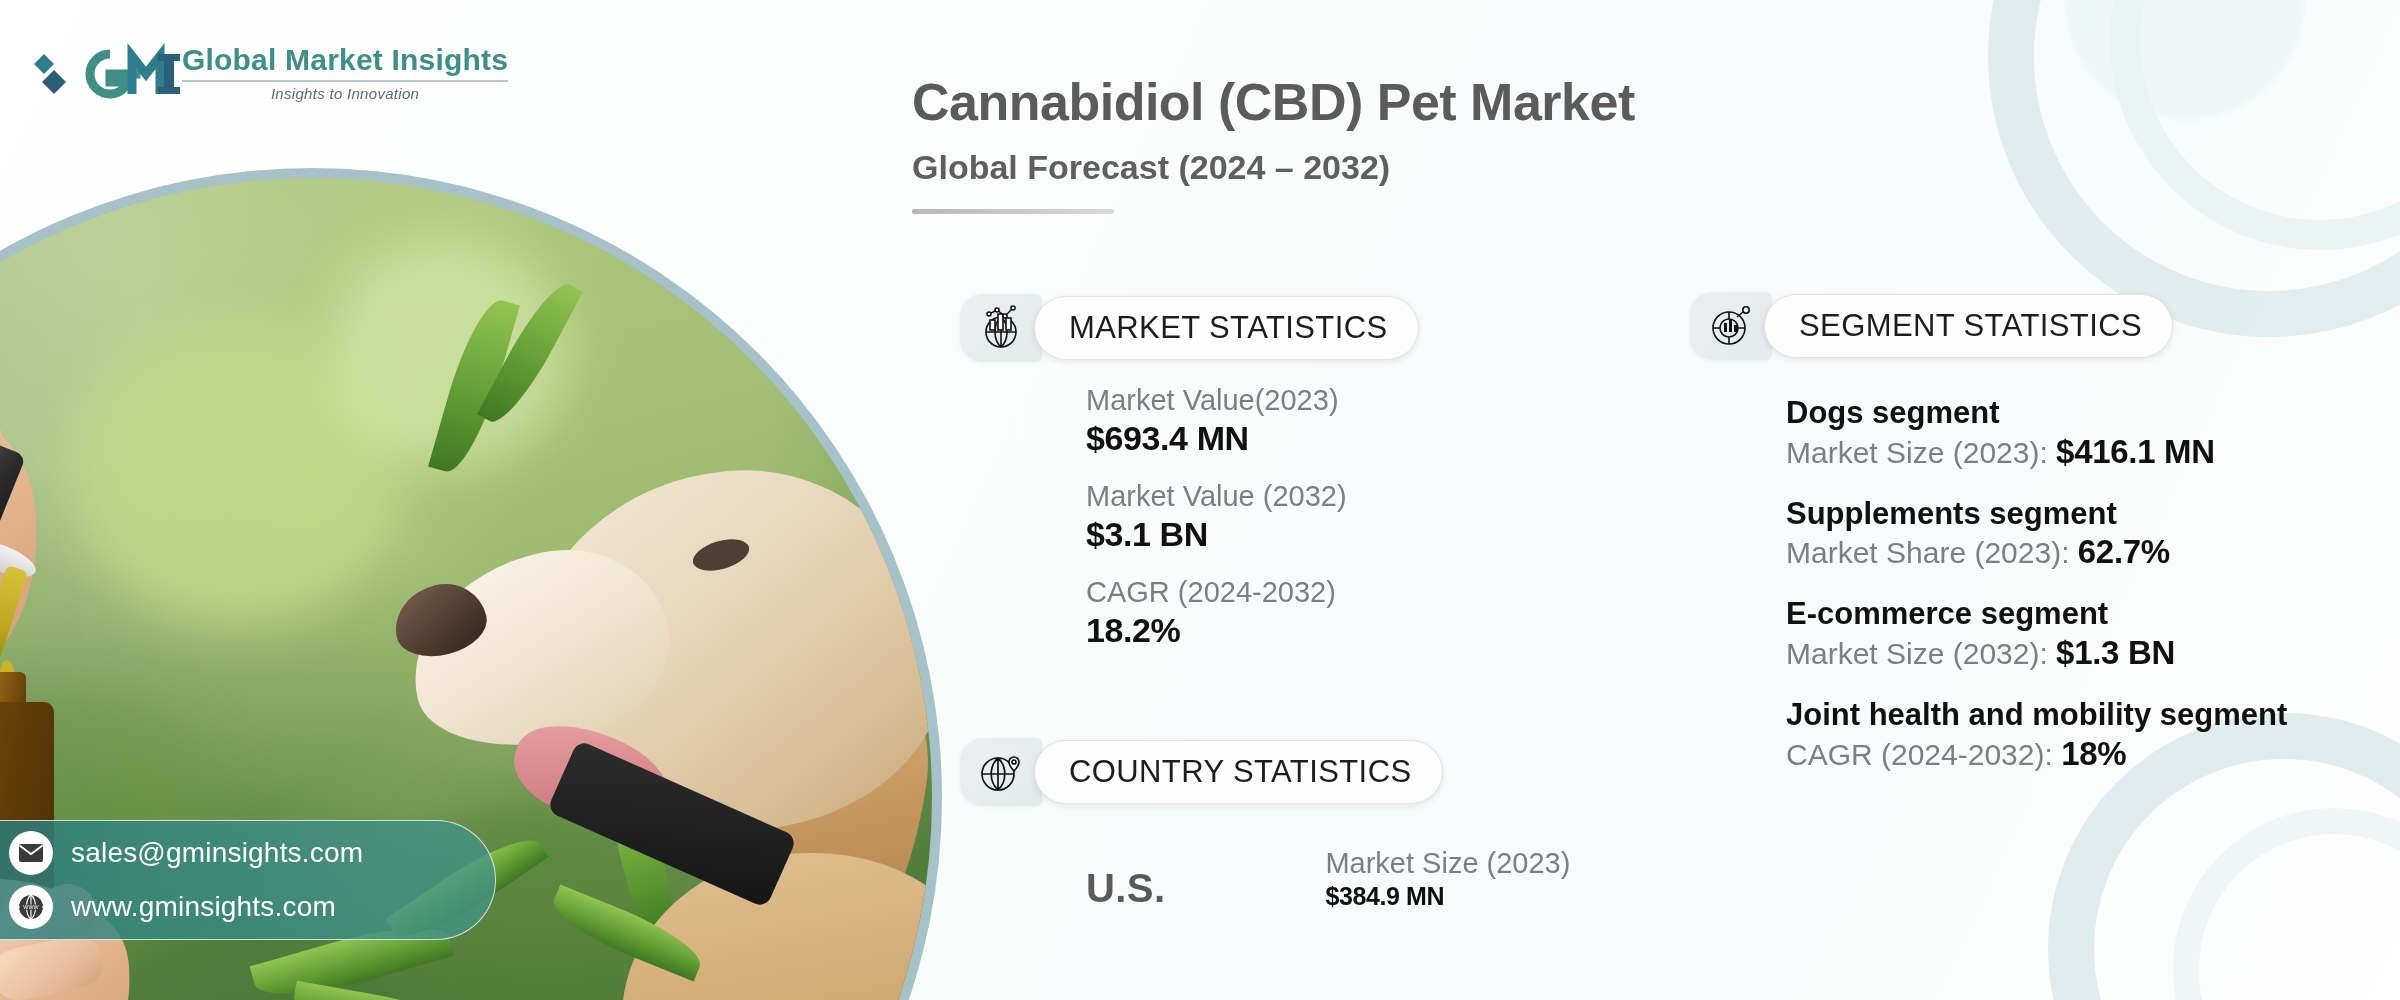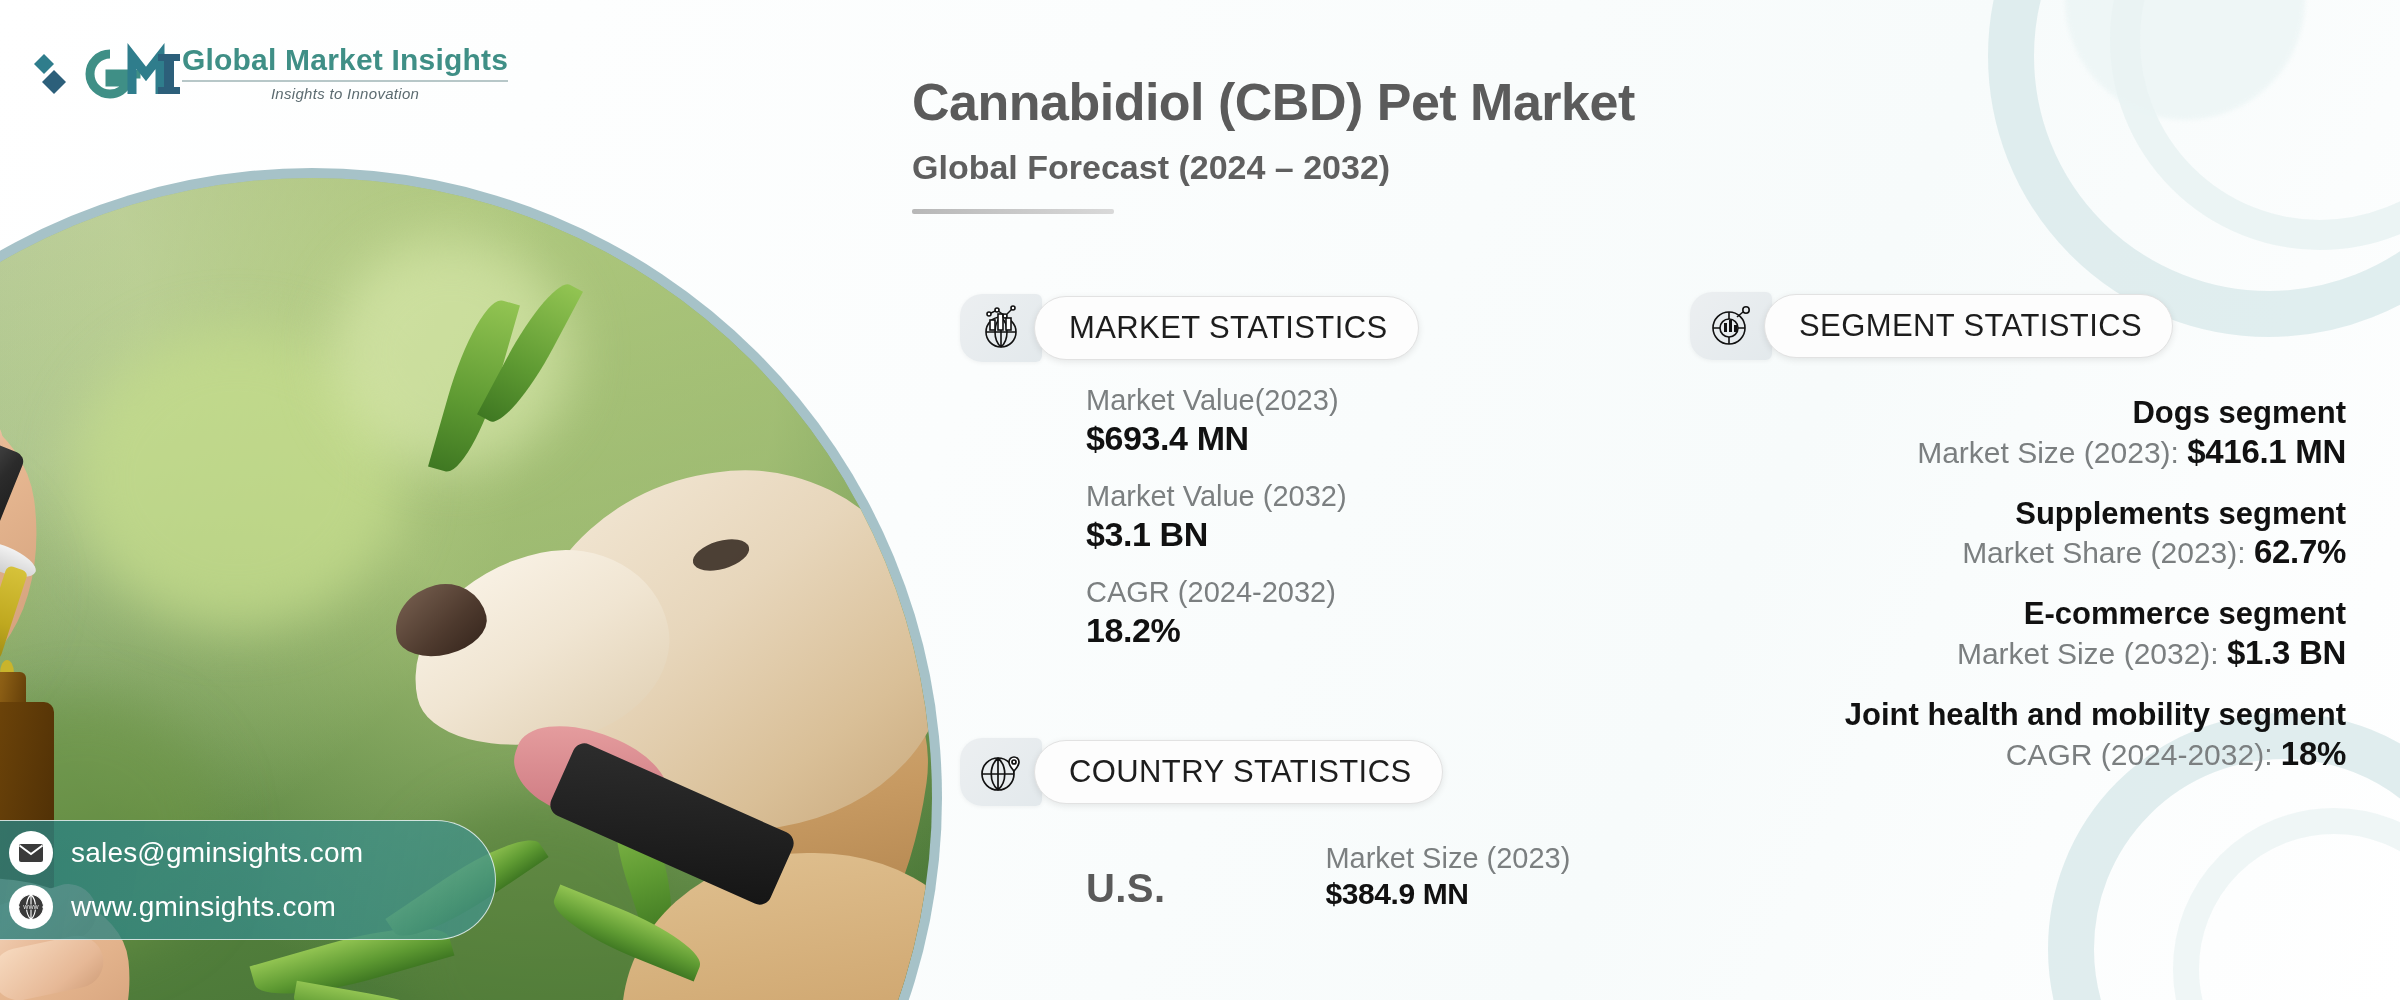--- a/index.html
+++ b/index.html
@@ -129,25 +129,25 @@
   
   .ms-body{position:absolute;left:1086px;top:384px;}
   .ms-lbl{font-size:29px;color:#7b7f80;margin:0 0 2px;white-space:nowrap;}
   .ms-val{font-size:34px;font-weight:bold;color:#111;margin:0 0 22px;letter-spacing:-.4px;white-space:nowrap;}
 
   
   .cs-body{position:absolute;left:1086px;top:842px;display:flex;align-items:flex-end;gap:160px;}
   .cs-country{font-size:40px;color:#5a5a5a;font-weight:600;letter-spacing:.4px;padding-top:24px;}
   .cs-right{display:flex;flex-direction:column;}
   .cs-lbl{font-size:29px;color:#7b7f80;margin:0 0 2px;white-space:nowrap;}
-  .cs-val{font-size:30px;font-weight:bold;color:#111;margin:0;letter-spacing:-.4px;white-space:nowrap;}
+  .cs-val{font-size:25px;font-weight:bold;color:#111;margin:0;letter-spacing:-.4px;white-space:nowrap;}
 
   
   .sg-body{position:absolute;left:1786px;top:396px;width:560px;}
-  .sg-item{margin-bottom:26px;text-align:right;}
+  .sg-item{margin-bottom:26px;}
   .sg-name{font-size:31px;font-weight:bold;color:#111;margin:0 0 2px;line-height:1.12;}
   .sg-metric{font-size:30px;color:#7b7f80;margin:0;white-space:nowrap;}
   .sg-metric b{color:#111;font-size:33px;letter-spacing:-.3px;}
 
   
   .contact{position:absolute;left:-14px;top:820px;width:510px;height:120px;
      background:linear-gradient(100deg,rgba(42,126,124,.82) 0%,rgba(59,140,134,.8) 60%,rgba(68,148,140,.74) 100%);
      border:1.5px solid rgba(255,255,255,.75);
      border-radius:0 62px 62px 0;
      display:flex;flex-direction:column;justify-content:center;gap:10px;padding-left:22px;box-sizing:border-box;}

